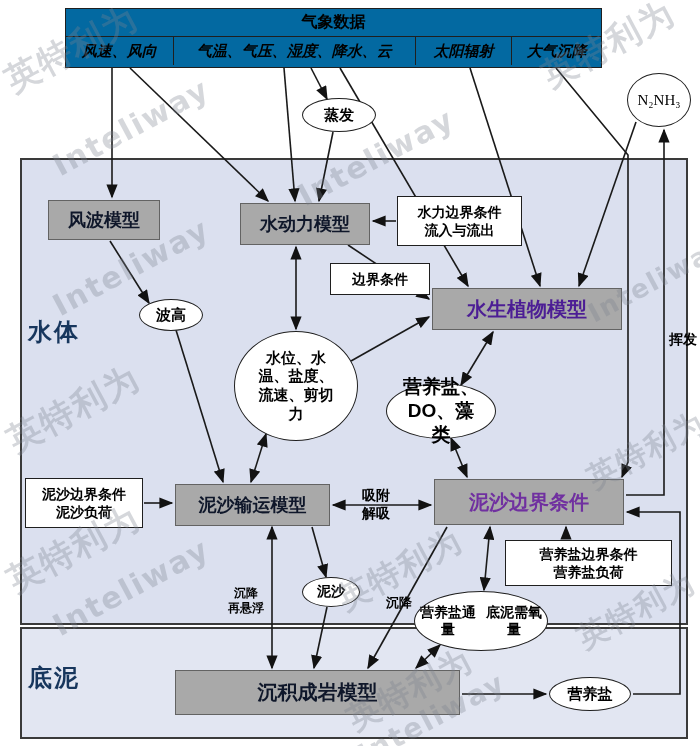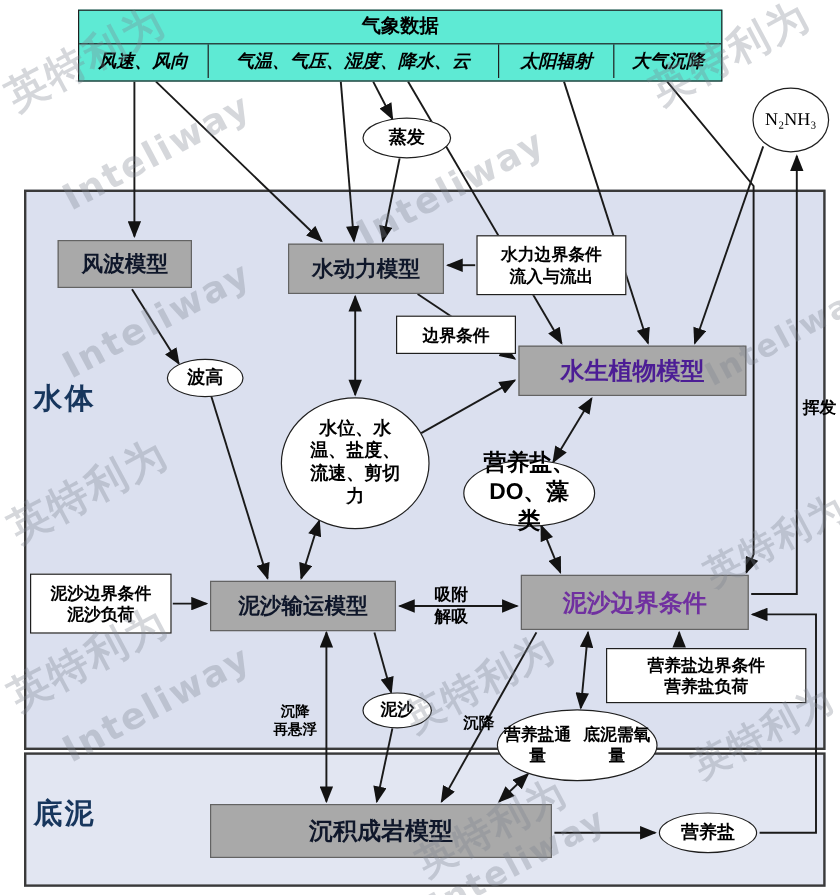--- a/index.html
+++ b/index.html
@@ -33,21 +33,21 @@
     display: flex; flex-direction: row; align-items: center; justify-content: center;
     text-align: center; font-weight: 600; line-height: 1.25;
   }
   .free-label {
     position: absolute; z-index: 2; text-align: center; font-weight: 600;
     line-height: 1.25; color: #000;
   }
   
   #weather {
     position: absolute; left: 65px; top: 8px; width: 537px; height: 60px;
-    border: 1.8px solid #1f1f1f; background: #5eead4; z-index: 2;
+    border: 1.8px solid #1f1f1f; background: #0369a1; z-index: 2;
   }
   #weather .title {
     height: 28px; display:flex; align-items:center; justify-content:center;
     font-weight:bold; font-size:16px; border-bottom: 1.6px solid #1f1f1f;
   }
   #weather .row { display: flex; height: 28px; }
   #weather .cell {
     display:flex; align-items:center; justify-content:center;
     font-size: 15px; font-weight: 600; white-space: nowrap; font-style: italic;
   }

